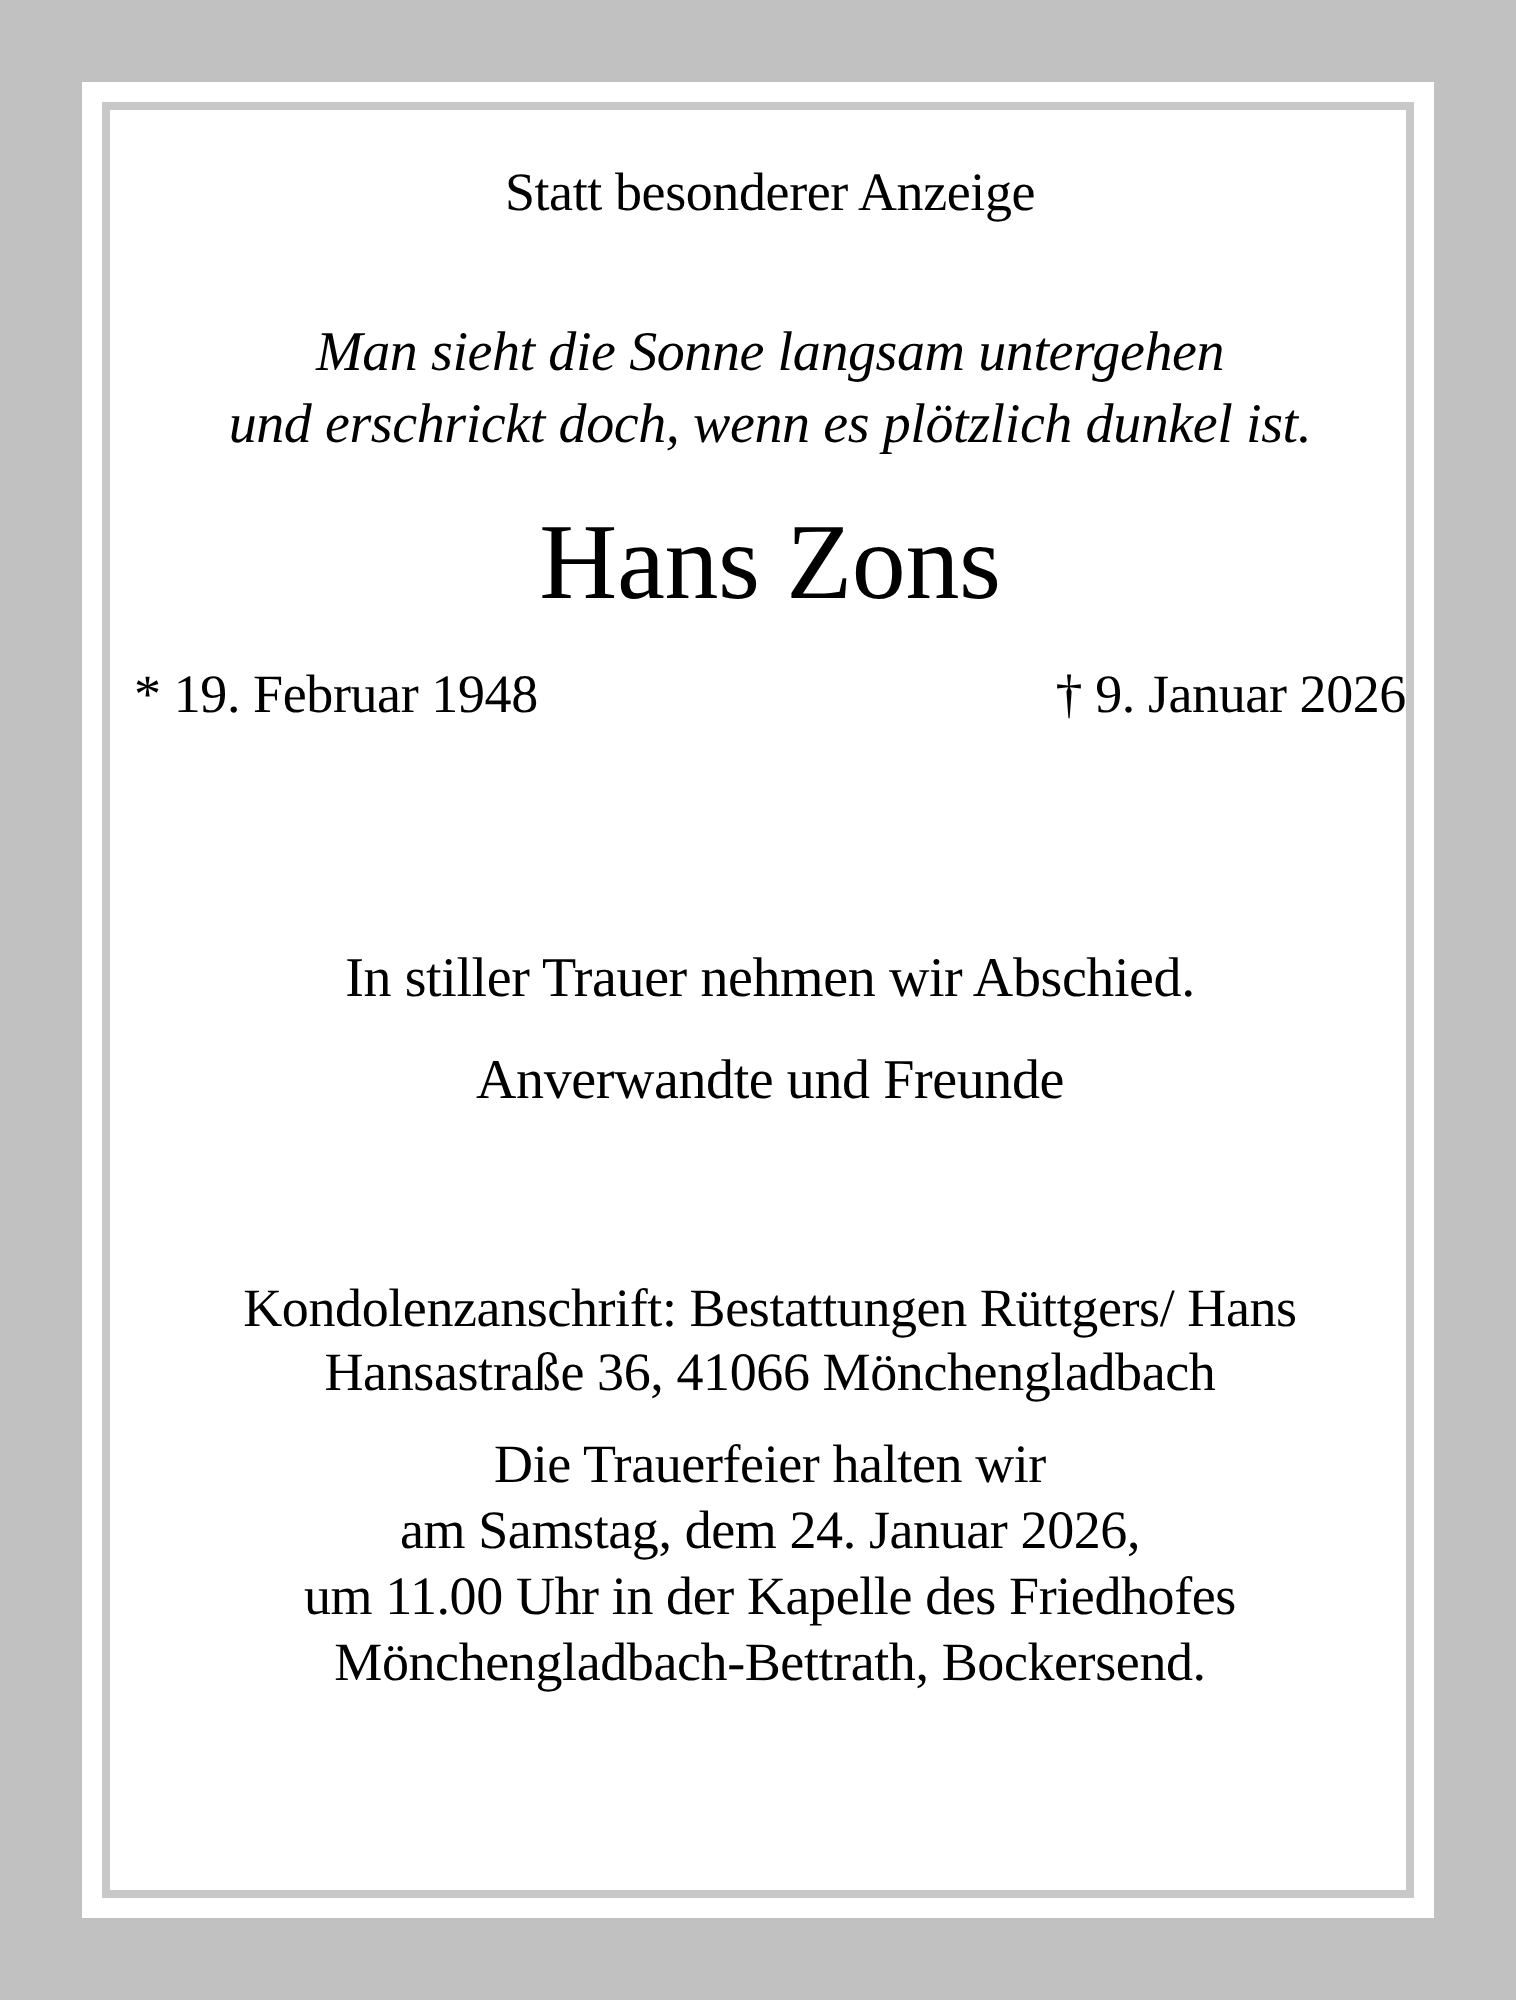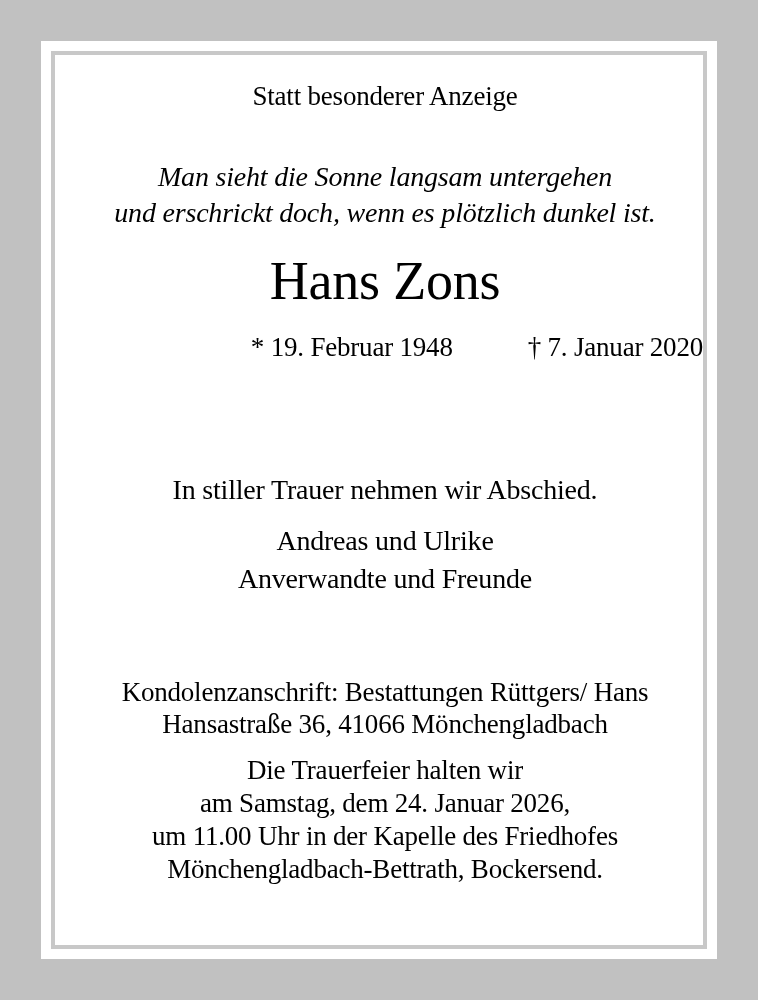--- a/index.html
+++ b/index.html
@@ -46,22 +46,22 @@
     margin: 14px 0 0 0;
     font-size: 54px;
     line-height: 72px;
     font-weight: normal;
   }
   .dates {
     margin-top: 15px;
     font-size: 27px;
     line-height: 30px;
     display: flex;
-    justify-content: flex-end;
-    gap: 75px;
+    justify-content: space-between;
+    gap: 30px;
   }
   .farewell {
     margin-top: 113px;
     font-size: 28px;
     line-height: 30px;
   }
   .mourners {
     margin-top: 17px;
     font-size: 28px;
     line-height: 38px;
@@ -93,27 +93,26 @@
 
       <div class="epigraph">
         <div>Man sieht die Sonne langsam untergehen</div>
         <div>und erschrickt doch, wenn es plötzlich dunkel ist.</div>
       </div>
 
       <h1 class="name">Hans Zons</h1>
 
       <div class="dates">
         <span>* 19. Februar 1948</span>
-        <span>† 7. Januar 2020</span>
+        <span>† 9. Januar 2026</span>
       </div>
 
       <div class="farewell">In stiller Trauer nehmen wir Abschied.</div>
 
       <div class="mourners">
-        <div>Andreas und Ulrike</div>
         <div>Anverwandte und Freunde</div>
       </div>
 
       <div class="condolence">
         <div>Kondolenzanschrift: Bestattungen Rüttgers/ Hans</div>
         <div>Hansastraße 36, 41066 Mönchengladbach</div>
       </div>
 
       <div class="service">
         <div>Die Trauerfeier halten wir</div>

